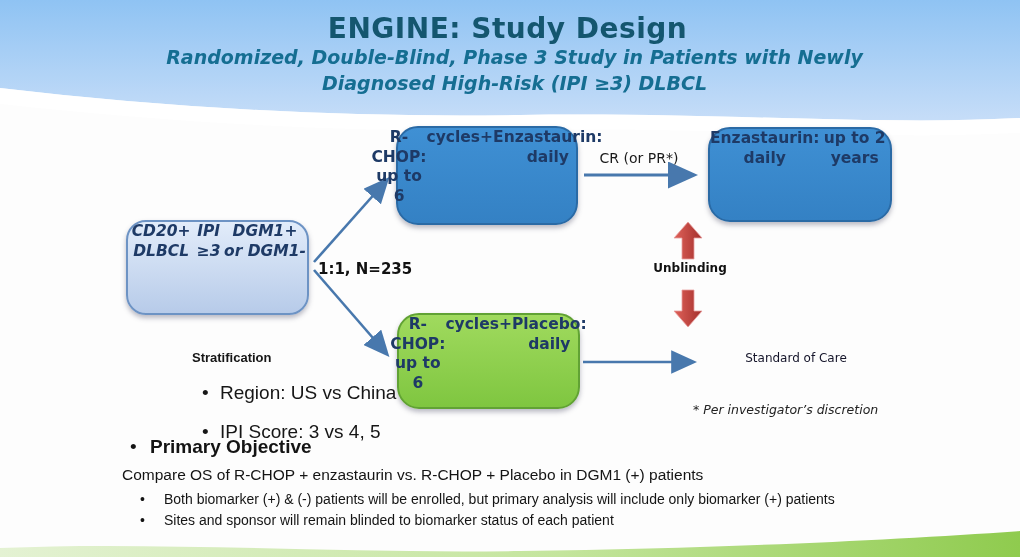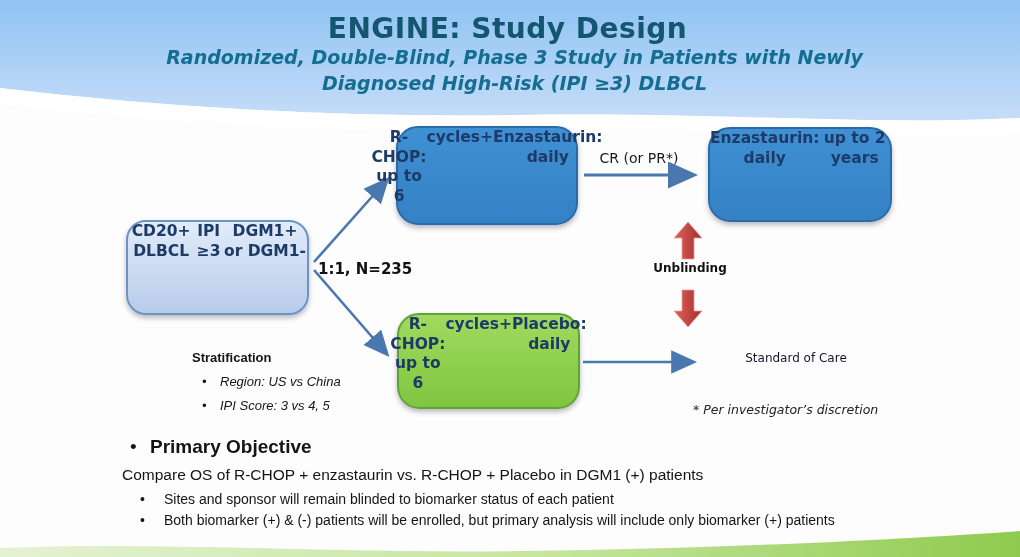--- a/index.html
+++ b/index.html
@@ -37,20 +37,21 @@
     font-weight: bold; color: #1e3a66;
     box-shadow: 0 3px 5px rgba(60,60,90,0.35);
   }
   .dbox .bl { line-height: 1.26; }
   .box-population {
     left: 126px; top: 220px; width: 183px; height: 95px;
     background: linear-gradient(#e2ecfa, #b7cbe9);
     border: 2px solid #6d93c4;
     font-size: 15.5px;
     border-radius: 20px;
+    font-style: italic;
   }
   .box-arm1 {
     left: 396px; top: 126px; width: 182px; height: 99px;
     background: linear-gradient(#3f90d4, #3481c4);
     border: 2.5px solid #2a6aa5;
     font-size: 15.5px;
   }
   .box-maintenance {
     left: 708px; top: 127px; width: 184px; height: 95px;
     background: linear-gradient(#3f90d4, #3481c4);
@@ -68,21 +69,21 @@
   .lbl { position: absolute; z-index: 2; color: #111; }
   .lbl-random { left: 318px; top: 260px; font-size: 15px; font-weight: bold; text-align: right; }
   .lbl-cr { left: 583px; top: 150px; width: 112px; text-align: center; font-size: 14px; color: #1a1a1a; }
   .lbl-unblinding { left: 640px; top: 261px; width: 100px; text-align: center; font-size: 12px; font-weight: bold; }
   .lbl-soc { left: 726px; top: 351px; width: 140px; text-align: center; font-size: 12px; font-weight: normal; color: #15152a; }
   .lbl-footnote { left: 693px; top: 402px; font-size: 12.5px; font-style: italic; color: #222; }
 
   
   .strat { position: absolute; left: 192px; top: 350px; z-index: 2; font-family: "Liberation Sans", sans-serif; color: #161616; }
   .strat-heading { font-size: 13px; font-weight: bold; }
-  .strat-item { font-size: 13px; margin-top: 9px; padding-left: 10px; font-style: italic; }
+  .strat-item { font-size: 19px; margin-top: 17px; padding-left: 10px; }
   .strat-item::before { content: "\2022"; display: inline-block; width: 18px; }
 
   
   .objective { position: absolute; left: 122px; top: 436px; width: 880px; z-index: 2; font-family: "Liberation Sans", sans-serif; color: #141414; }
   .obj-heading { font-size: 19px; font-weight: bold; padding-left: 8px; }
   .obj-heading::before { content: "\2022"; display: inline-block; width: 20px; font-weight: normal; }
   .obj-desc { font-size: 15.5px; margin-top: 8px; }
   .obj-bullets { list-style: none; margin-top: 7px; }
   .obj-bullets li { font-size: 14px; margin-top: 5px; padding-left: 42px; }
   .obj-bullets li::before { content: "\2022"; display: inline-block; width: 24px; margin-left: -24px; }
@@ -173,18 +174,18 @@
   <div class="strat">
     <div class="strat-heading">Stratification</div>
     <div class="strat-item">Region: US vs China</div>
     <div class="strat-item">IPI Score: 3 vs 4, 5</div>
   </div>
 
   <div class="objective">
     <div class="obj-heading">Primary Objective</div>
     <div class="obj-desc">Compare OS of R-CHOP + enzastaurin vs. R-CHOP + Placebo in DGM1 (+) patients</div>
     <ul class="obj-bullets">
+      <li>Both biomarker (+) &amp; (-) patients will be enrolled, but primary analysis will include only biomarker (+) patients</li>
       <li>Sites and sponsor will remain blinded to biomarker status of each patient</li>
-      <li>Both biomarker (+) &amp; (-) patients will be enrolled, but primary analysis will include only biomarker (+) patients</li>
     </ul>
   </div>
 
 </div>
 
 </body></html>

